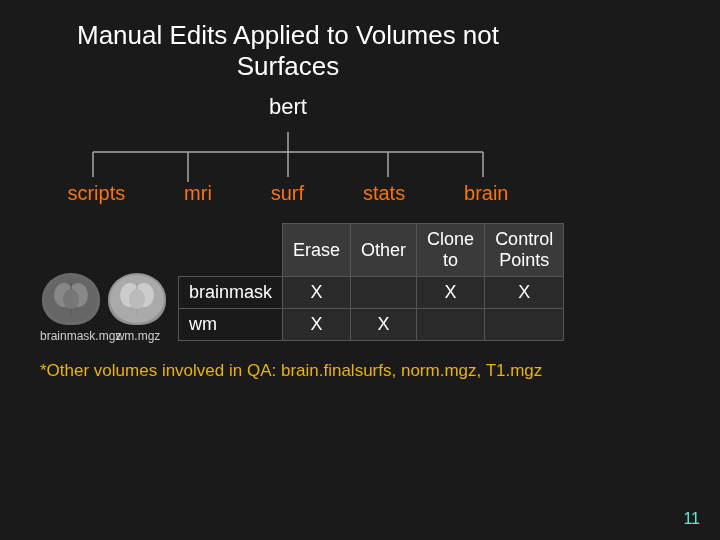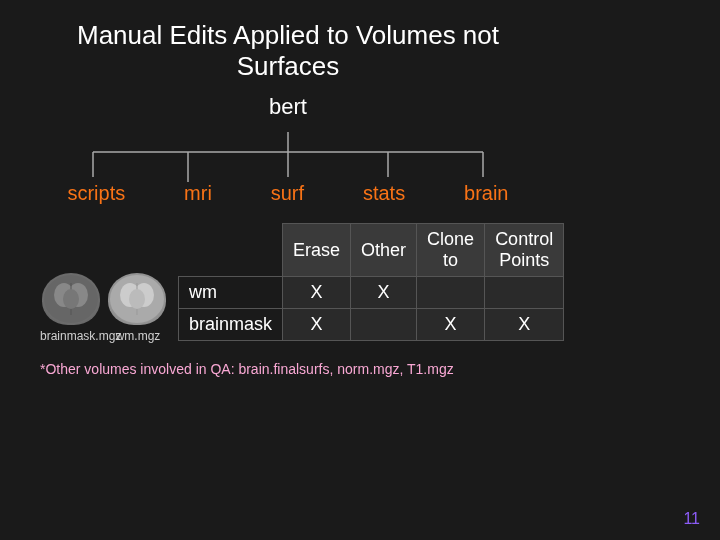--- a/index.html
+++ b/index.html
@@ -128,31 +128,31 @@
       background-color: #1a1a1a;
     }
 
     .data-table thead tr th:first-child {
       background-color: #1a1a1a;
       border: none;
     }
 
     .footnote {
       margin-top: 18px;
-      font-size: 14px;
-      color: #f9a8d4;
+      font-size: 17px;
+      color: #eab308;
       padding-left: 10px;
     }
 
     .page-num {
       position: absolute;
       bottom: 12px;
       right: 20px;
       font-size: 16px;
-      color: #8b5cf6;
+      color: #5eead4;
     }
 
     
     .brain-shape {
       background: #888;
       border-radius: 50% 50% 45% 45%;
       width: 58px;
       height: 52px;
       display: flex;
       align-items: center;
@@ -236,32 +236,32 @@
         <tr>
           <th></th>
           <th>Erase</th>
           <th>Other</th>
           <th>Clone to</th>
           <th>Control<br>Points</th>
         </tr>
       </thead>
       <tbody>
         <tr>
+          <td class="row-label">brainmask</td>
+          <td>X</td>
+          <td></td>
+          <td>X</td>
+          <td>X</td>
+        </tr>
+        <tr>
           <td class="row-label">wm</td>
           <td>X</td>
           <td>X</td>
           <td></td>
           <td></td>
-        </tr>
-        <tr>
-          <td class="row-label">brainmask</td>
-          <td>X</td>
-          <td></td>
-          <td>X</td>
-          <td>X</td>
         </tr>
       </tbody>
     </table>
   </div>
 
   <div class="footnote">*Other volumes involved in QA: brain.finalsurfs, norm.mgz, T1.mgz</div>
 
 </div>
 
 <div class="page-num">11</div>

